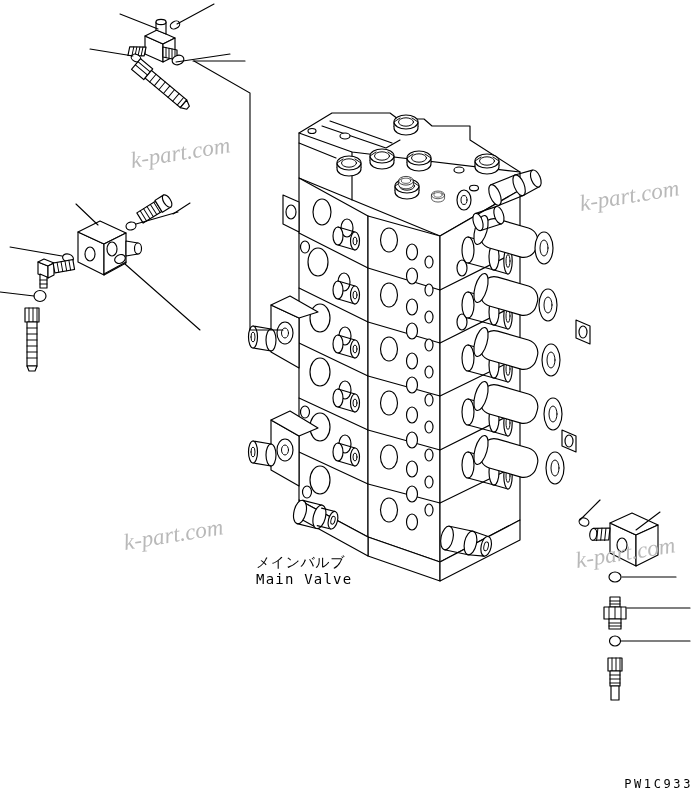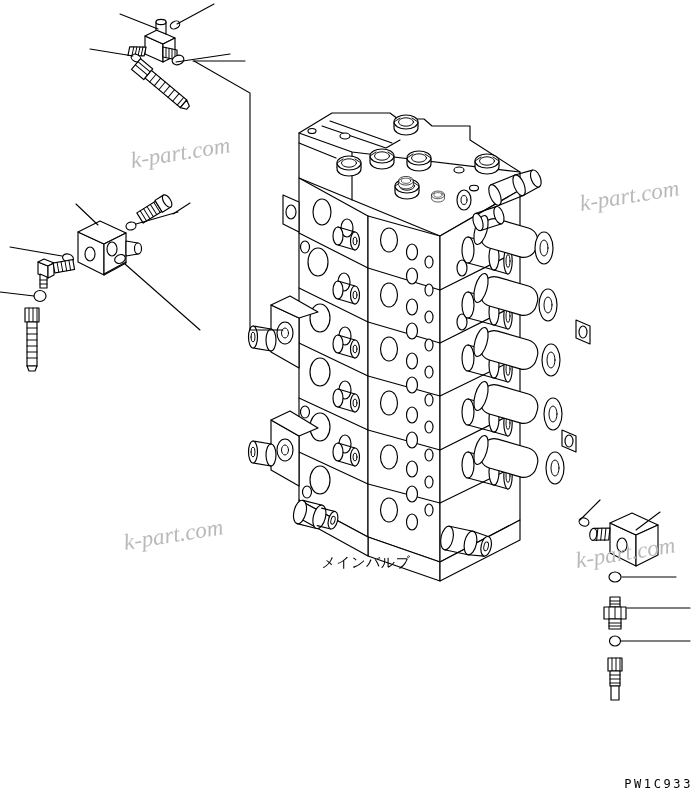--- a/index.html
+++ b/index.html
@@ -26,21 +26,20 @@
   #artwork {
     position: absolute;
     left: 0; top: 0;
     width: 699px;
     height: 803px;
   }
 
   
   .label-block {
     position: absolute;
-    text-align: center;
     color: #000000;
     white-space: nowrap;
     line-height: 1.18;
   }
   #main-label {
     left: 256px;
     top: 554px;
     width: 220px;
   }
   .label-jp {
@@ -581,17 +580,18 @@
     </g>
   </svg>
 
   <div class="watermark" id="watermark-top-left">k-part.com</div>
   <div class="watermark" id="watermark-top-right">k-part.com</div>
   <div class="watermark" id="watermark-bottom-left">k-part.com</div>
   <div class="watermark" id="watermark-bottom-right">k-part.com</div>
 
   <div class="label-block" id="main-label">
     <div class="label-jp">メインバルブ</div>
+    <div class="label-en">Main Valve</div>
   </div>
 
   <div id="part-code">PW1C933</div>
 
 </div>
 
 </body></html>

